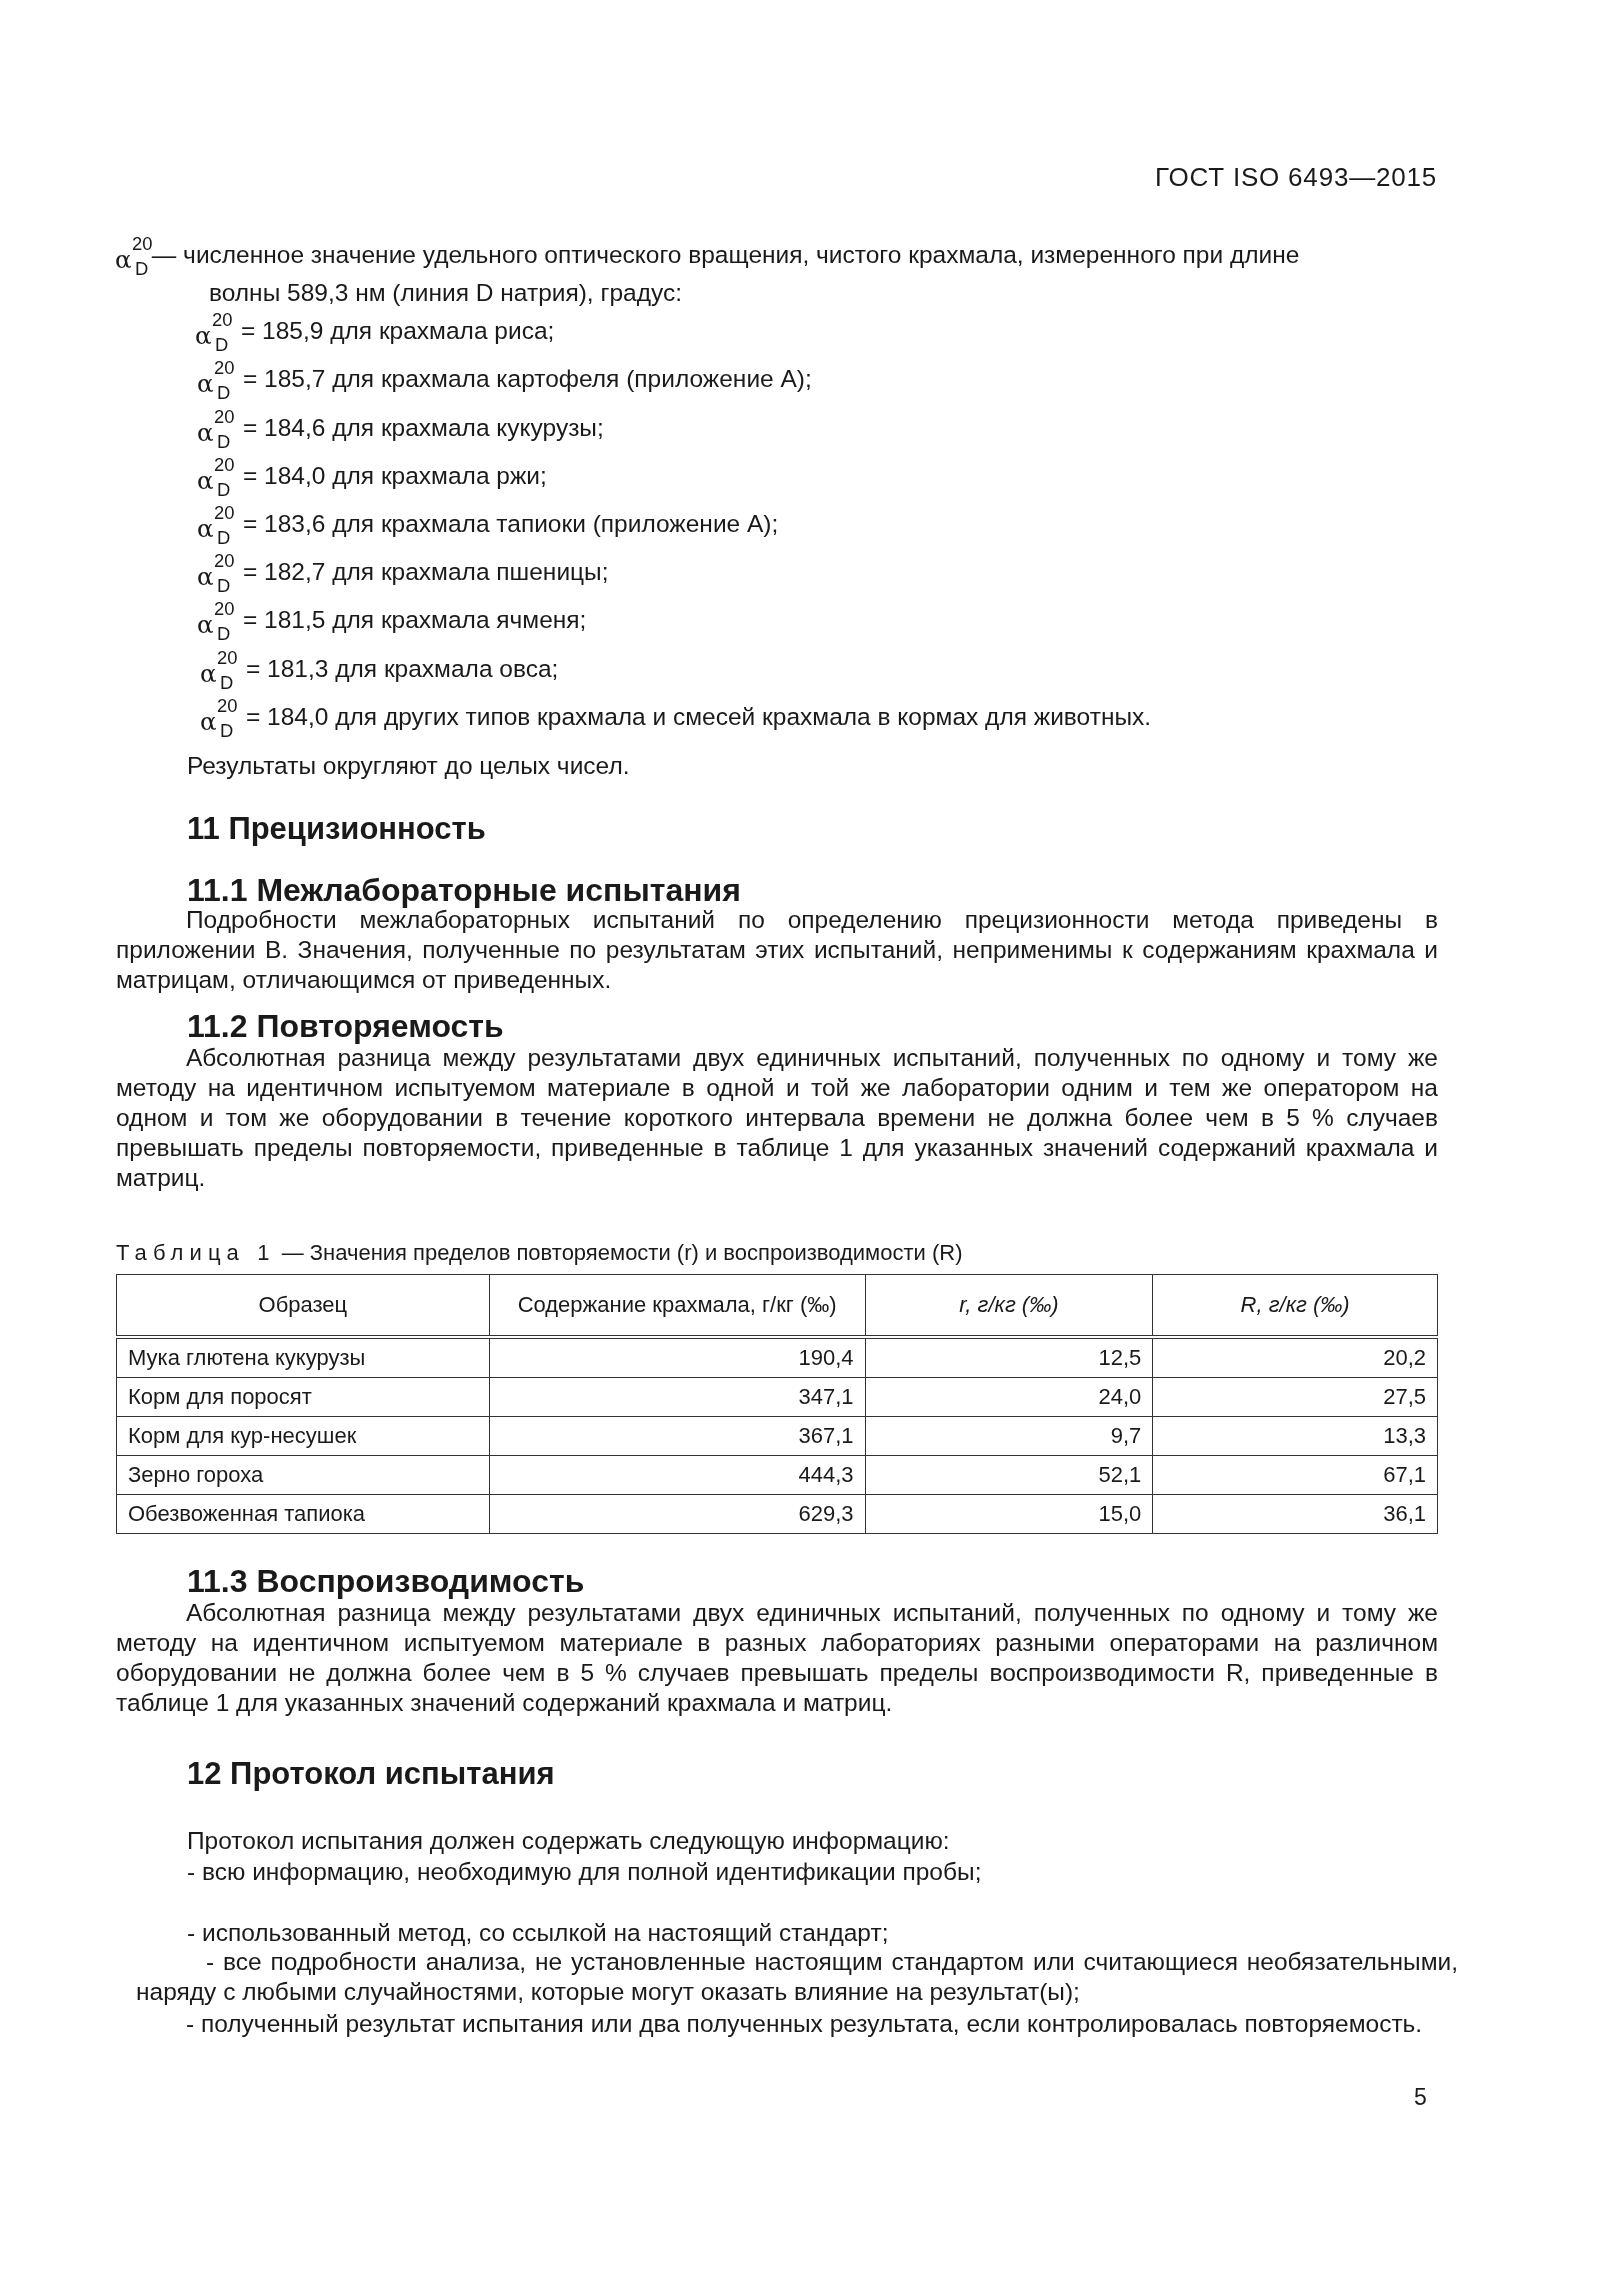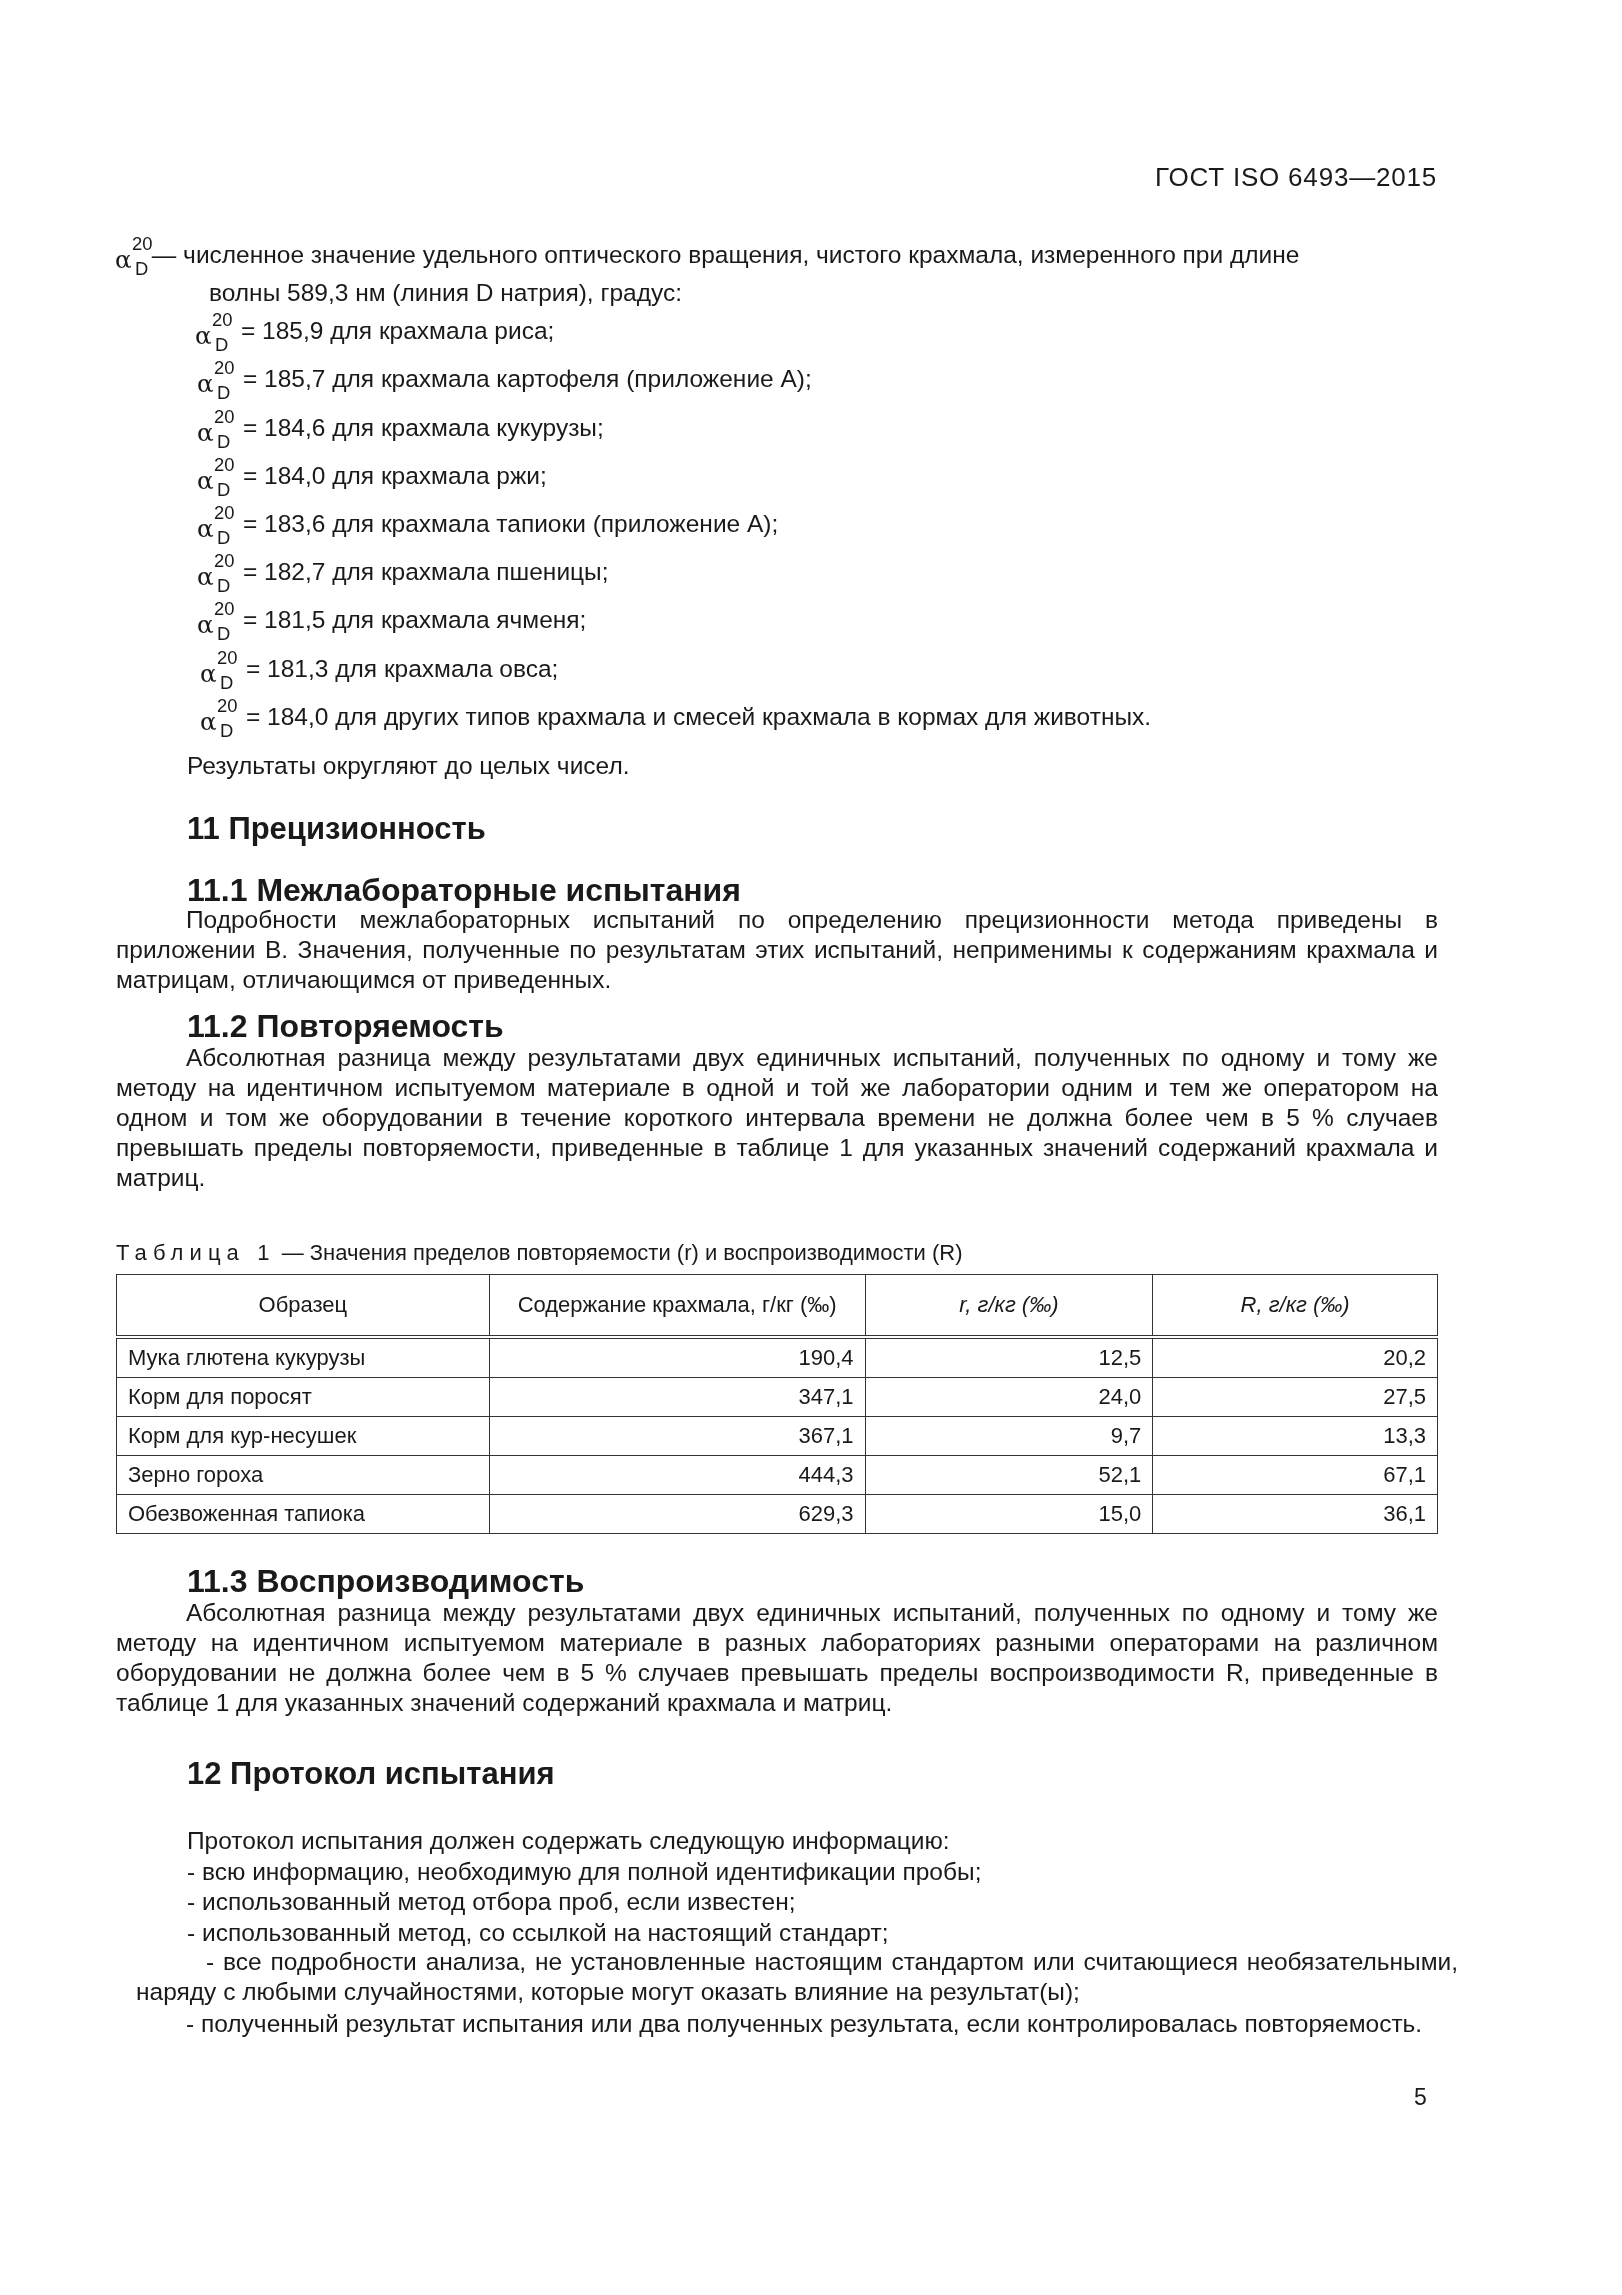--- a/index.html
+++ b/index.html
@@ -141,20 +141,19 @@
       </tr>
     </tbody>
   </table>
 
   <div class="h2" style="top:1563px;">11.3 Воспроизводимость</div>
   <div class="para indent" style="top:1598px;">Абсолютная разница между результатами двух единичных испытаний, полученных по одному и тому же методу на идентичном испытуемом материале в разных лабораториях разными операторами на различном оборудовании не должна более чем в 5 % случаев превышать пределы воспроизводимости R, приведенные в таблице 1 для указанных значений содержаний крахмала и матриц.</div>
 
   <div class="h1" style="top:1756px;">12 Протокол испытания</div>
   <div class="line" style="left:187px; top:1825px;">Протокол испытания должен содержать следующую информацию:</div>
   <div class="line" style="left:187px; top:1856px;">- всю информацию, необходимую для полной идентификации пробы;</div>
-  <div class="line" style="left:187px; top:1886px;">- использованный метод отбора проб, если известен;</div>
   <div class="line" style="left:187px; top:1917px;">- использованный метод, со ссылкой на настоящий стандарт;</div>
   <div class="para indent" style="top:1947px;margin-left:20px;">- все подробности анализа, не установленные настоящим стандартом или считающиеся необязательными, наряду с любыми случайностями, которые могут оказать влияние на результат(ы);</div>
   <div class="para indent" style="top:2009px;">- полученный результат испытания или два полученных результата, если контролировалась повторяемость.</div>
 
   <div class="pageno">5</div>
 </div>
 
 
 </body></html>

